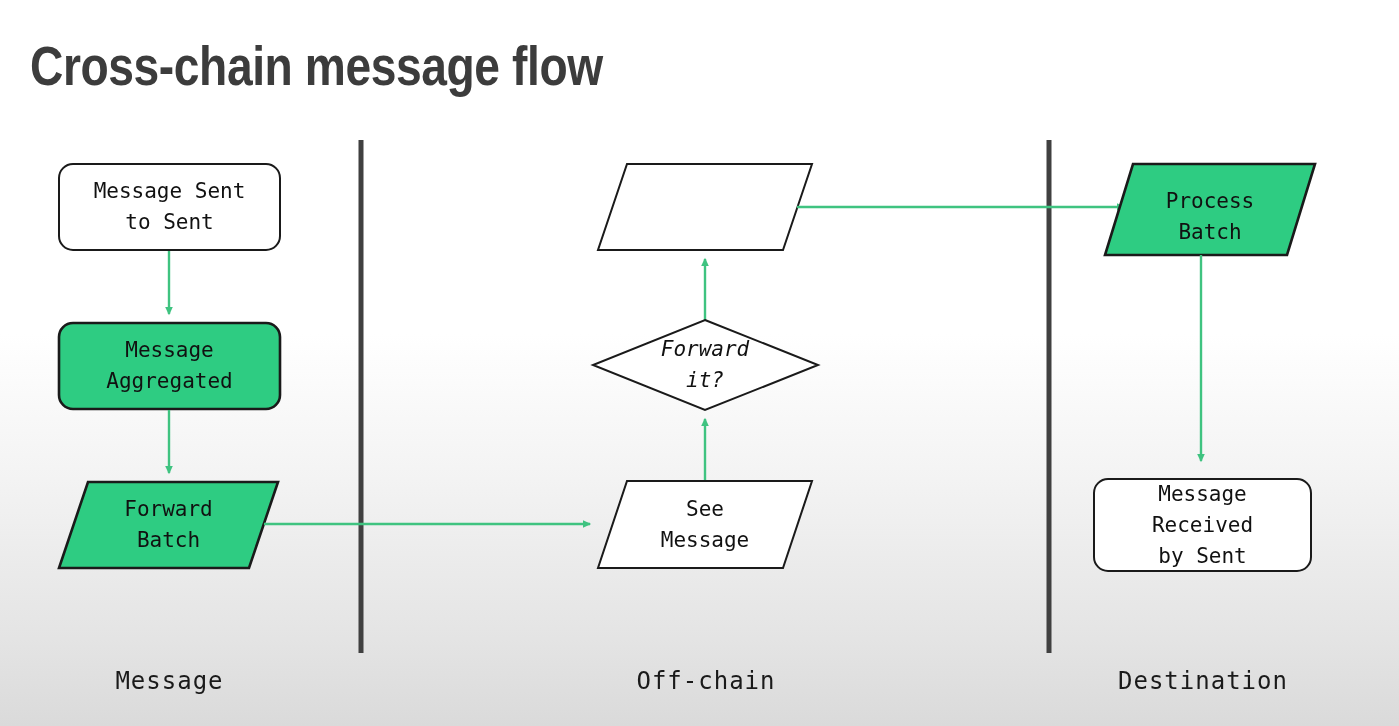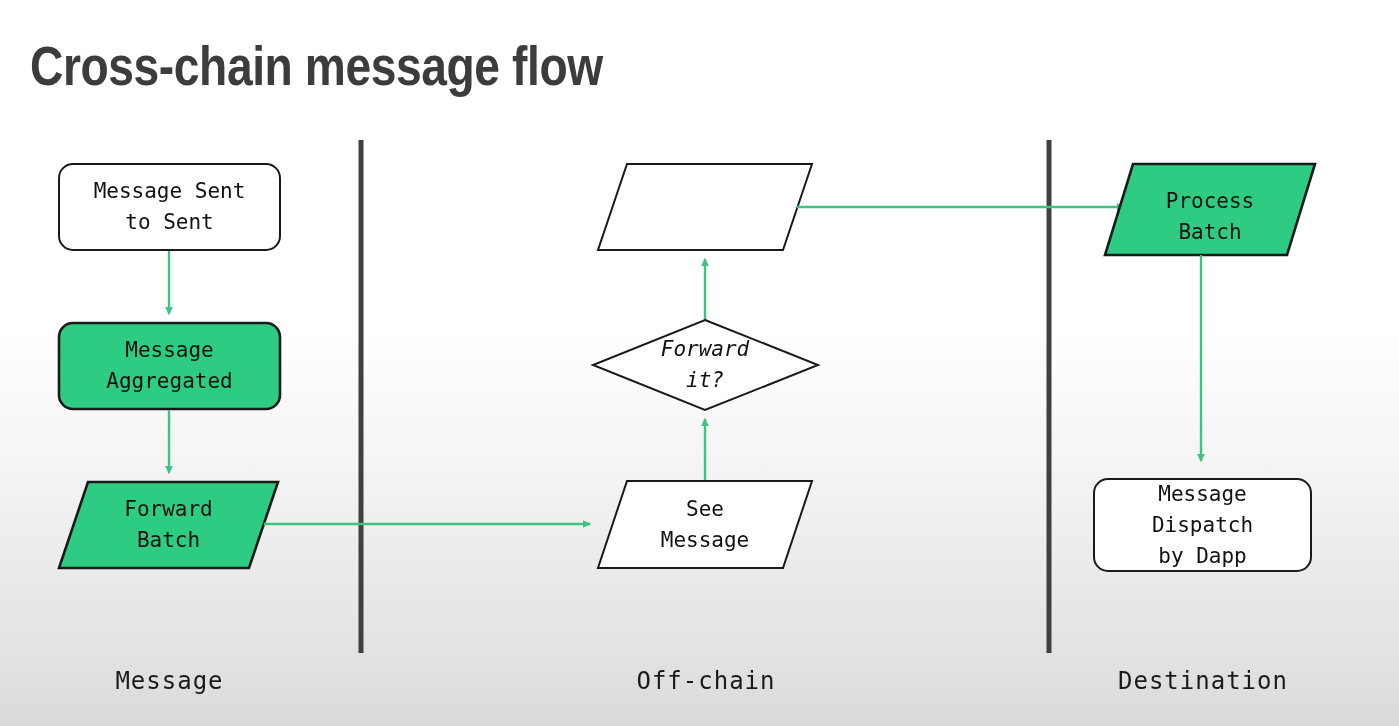--- a/index.html
+++ b/index.html
@@ -151,22 +151,22 @@
     <span class="ln">Message</span>
   </div>
 
   <div class="node-text" style="left:1117px; top:164px; width:186px; height:106px;">
     <span class="ln">Process</span>
     <span class="ln bold">Batch</span>
   </div>
 
   <div class="node-text" style="left:1094px; top:479px; width:217px; height:92px;">
     <span class="ln">Message</span>
-    <span class="ln">Dispatch</span>
-    <span class="ln">by Dapp</span>
+    <span class="ln">Received</span>
+    <span class="ln">by Sent</span>
   </div>
 
   <div class="lane-label" style="left:59px; top:596px; width:221px;">
     <span class="ln">Message</span>
   </div>
 
   <div class="lane-label" style="left:600px; top:596px; width:212px;">
     <span class="ln">Off-chain</span>
     
   </div>

